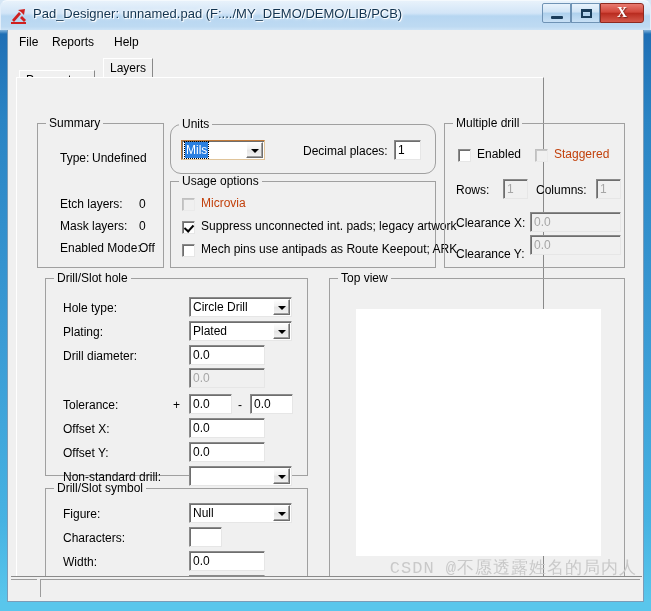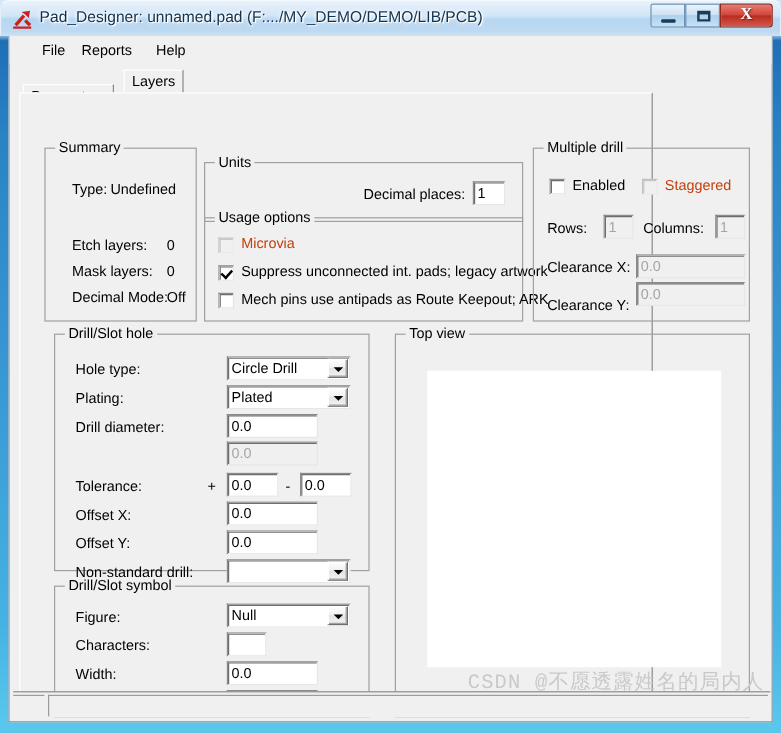--- a/index.html
+++ b/index.html
@@ -101,21 +101,20 @@
     position: absolute; left: 0; top: 0;
     width: 100%; height: 23px;
     background: #f0f0f0;
   }
   .menu-item {
     position: absolute; top: 4px;
     font-size: 12px; color: #000;
     padding: 1px 4px;
     cursor: default;
     white-space: nowrap;
-    margin-left: 16px;
   }
   #menu-file { left: 7px; }
   #menu-reports { left: 40px; }
   #menu-help { left: 102px; }
 
   
   #tabstrip {
     position: absolute; left: 8px; top: 28px;
     width: 620px; height: 20px;
   }
@@ -334,26 +333,30 @@
         <span class="grp-title">Summary</span>
         <span class="lbl" style="left:22px; top:27px;">Type:</span>
         <span class="lbl" style="left:54px; top:27px;">Undefined</span>
 
         <span class="lbl" style="left:22px; top:73px;">Etch layers:</span>
         <span class="lbl" style="left:101px; top:73px;">0</span>
 
         <span class="lbl" style="left:22px; top:95px;">Mask layers:</span>
         <span class="lbl" style="left:101px; top:95px;">0</span>
 
-        <span class="lbl" style="left:22px; top:117px;">Decimal Mode:</span>
+        <span class="lbl" style="left:22px; top:117px;">Enabled Mode:</span>
         <span class="lbl" style="left:101px; top:117px;">Off</span>
       </div>
 
-      <div class="group" style="left:153px; top:57px; width:266px; height:50px;">
+      <div class="group" style="left:153px; top:46px; width:266px; height:50px;border-radius:11px;">
         <span class="grp-title">Units</span>
+        <div class="combo focused" style="left:10px; top:15px; width:84px; height:20px;">
+          <span class="sel-text">Mils</span>
+          <span class="arrowbtn"></span>
+        </div>
         <span class="lbl" style="left:132px; top:19px;">Decimal places:</span>
         <div class="textbox" style="left:223px; top:15px; width:27px; height:20px;">
           <span>1</span>
         </div>
       </div>
 
       <div class="group" style="left:153px; top:103px; width:266px; height:87px;">
         <span class="grp-title">Usage options</span>
 
         <span class="chk disabled" style="left:11px; top:16px;"></span>

